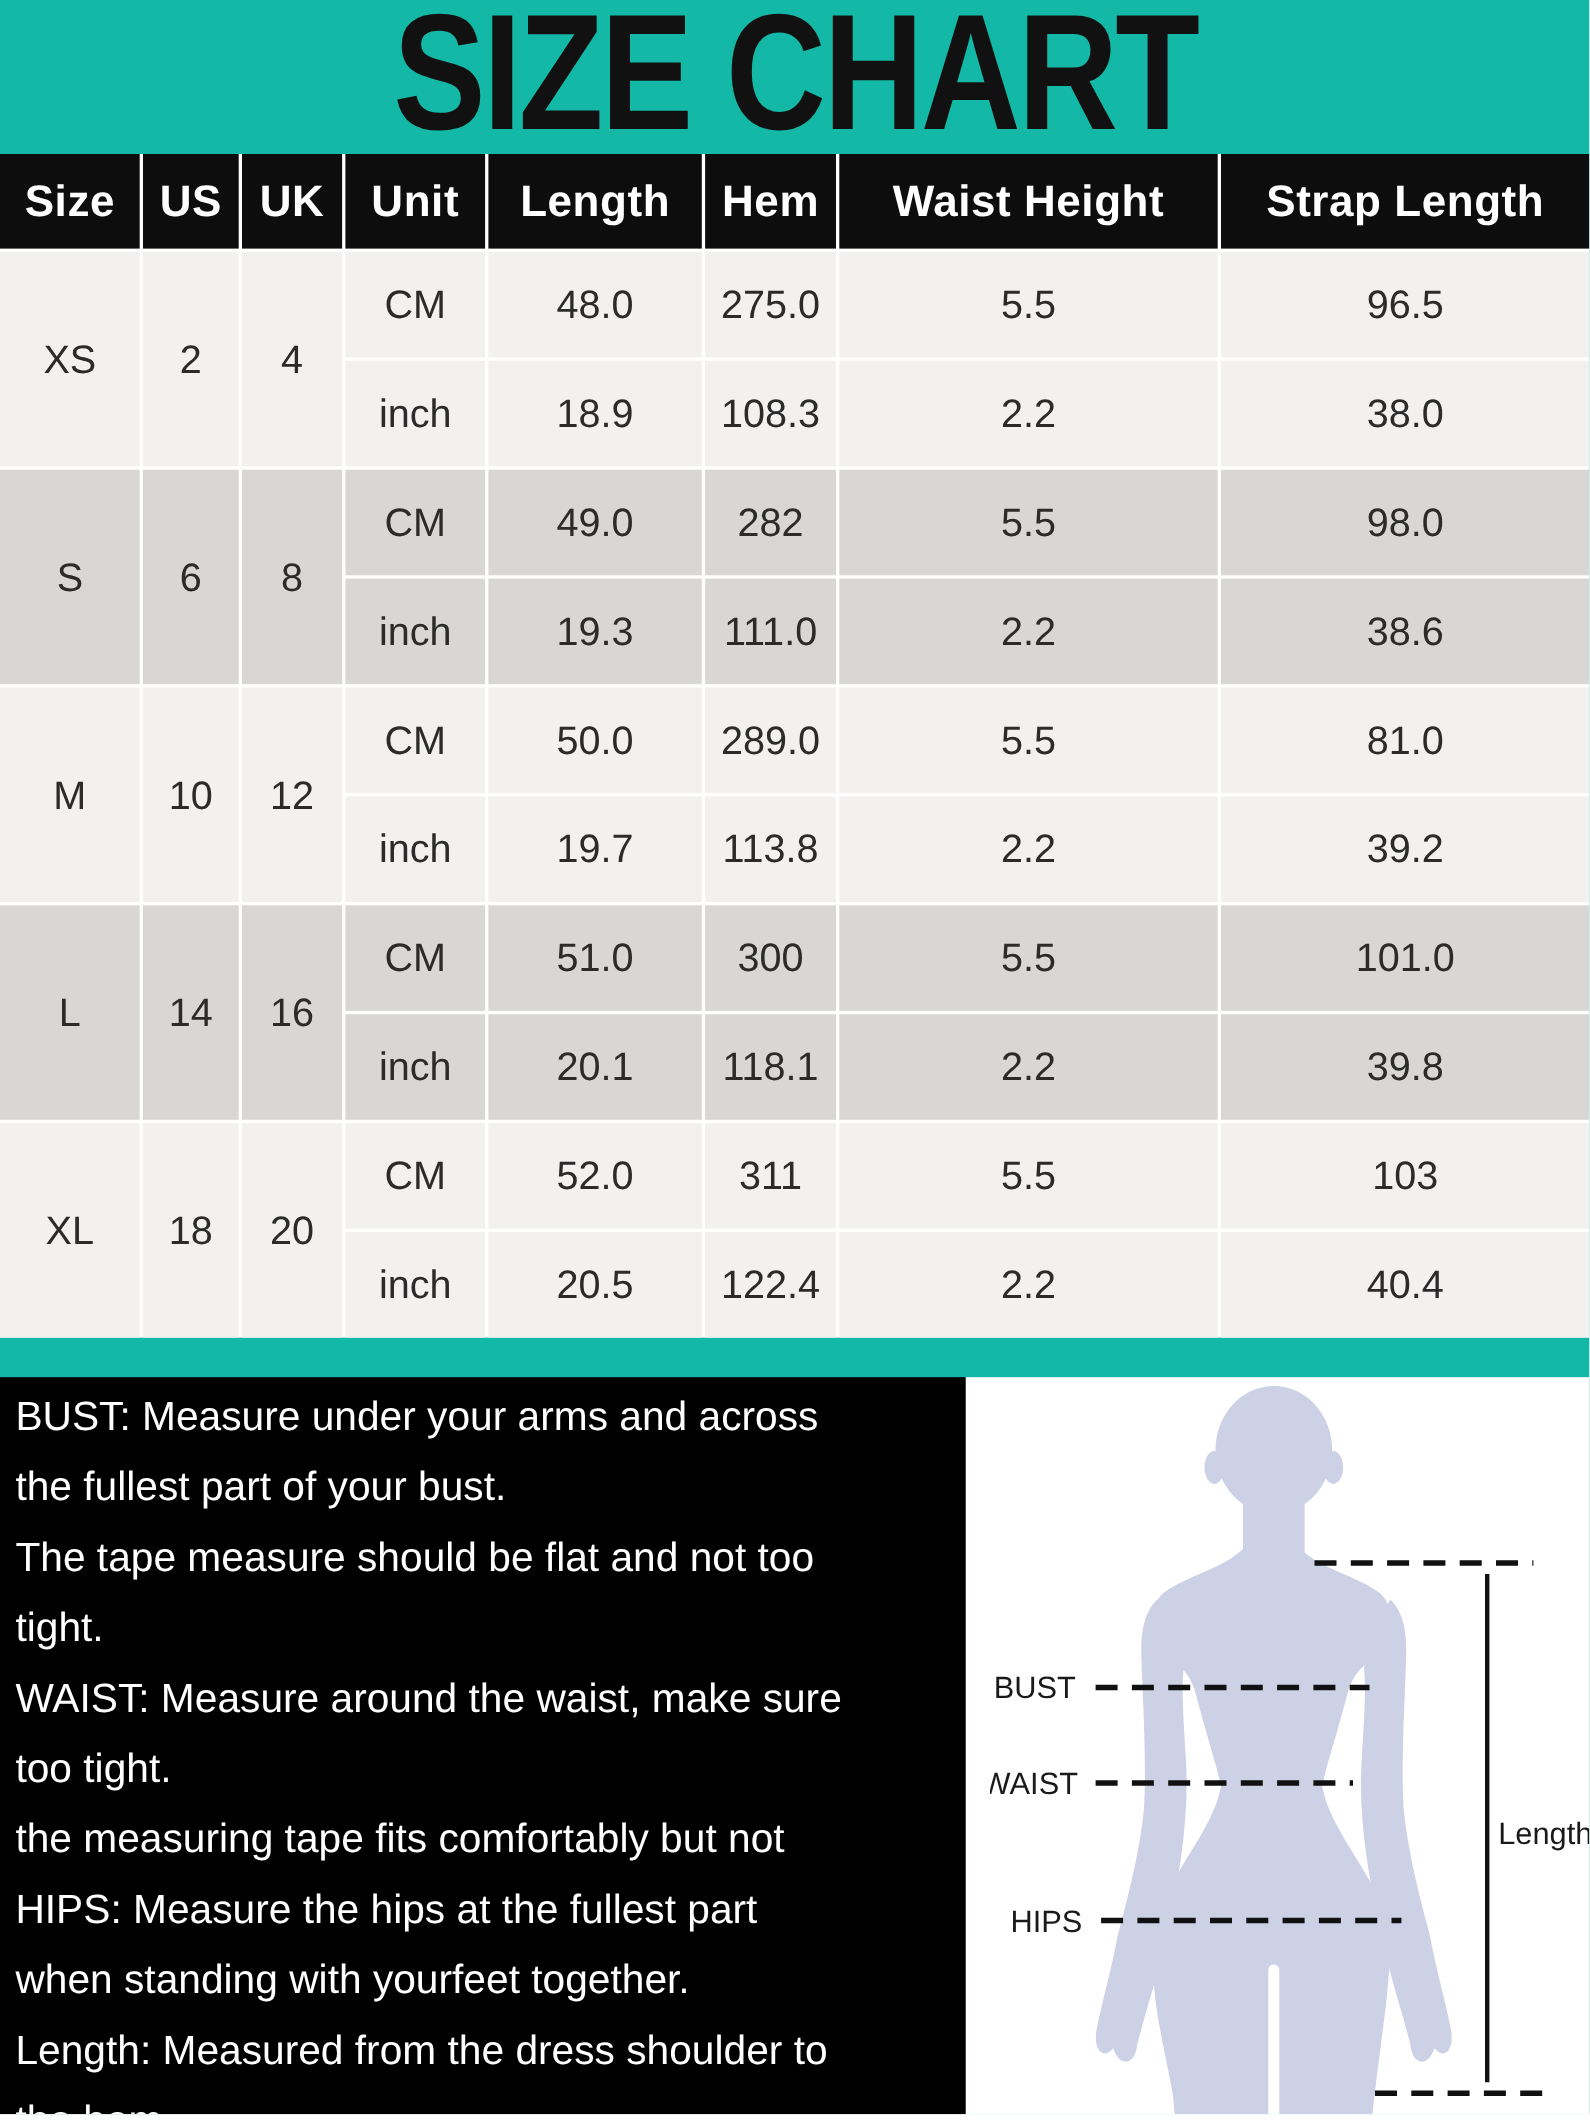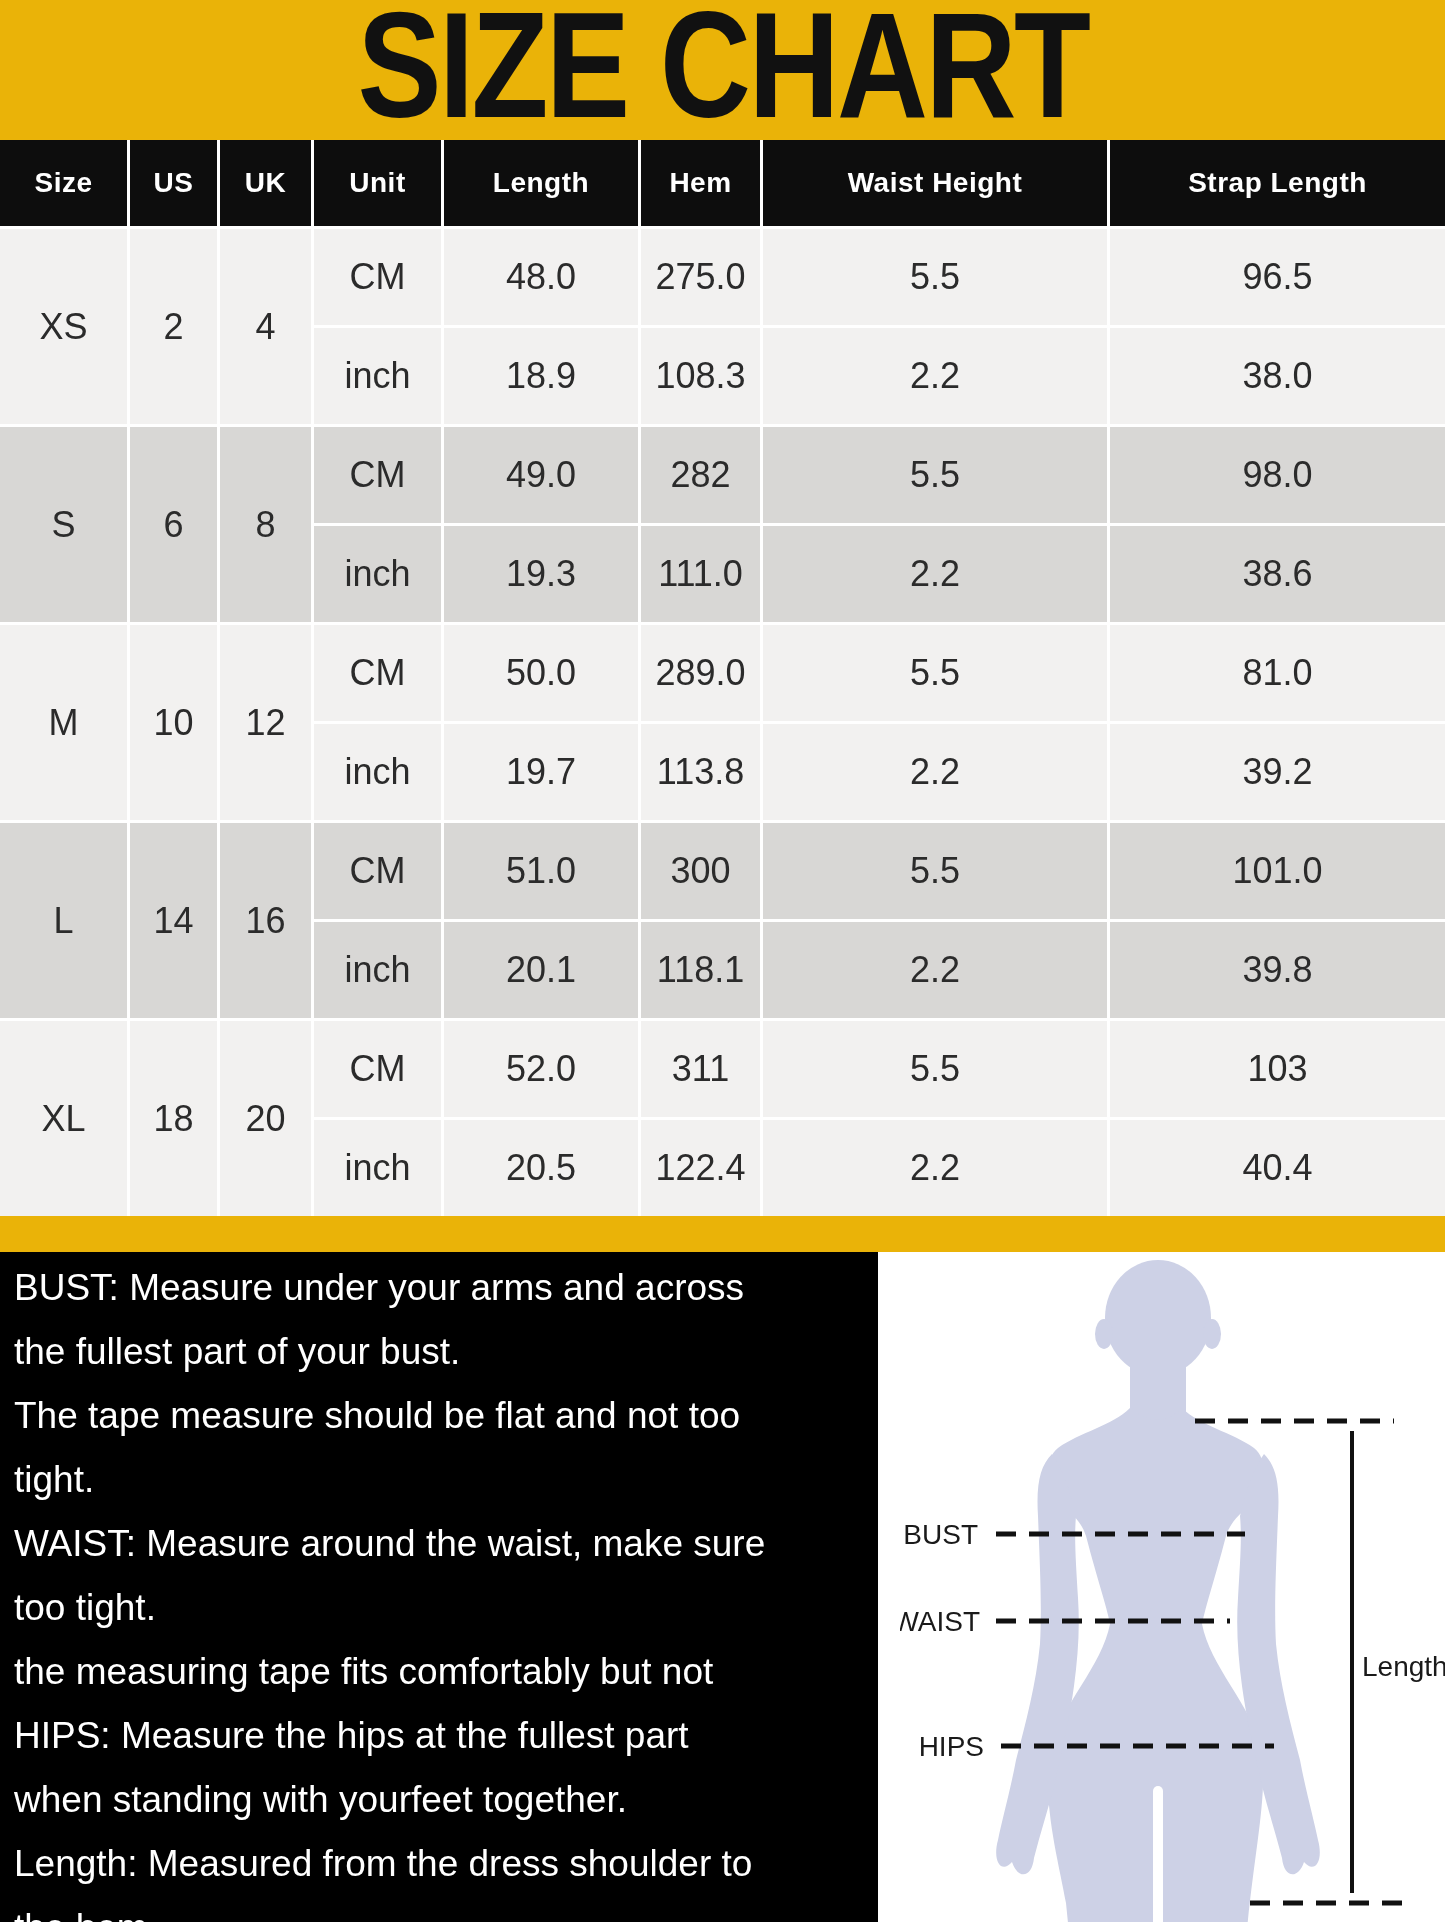--- a/index.html
+++ b/index.html
@@ -1,26 +1,26 @@
 <!DOCTYPE html>
 <html><head>
 <meta charset="utf-8">
 <style>
   html,body{margin:0;padding:0;background:#ffffff;}
-  #page{position:relative;width:1445px;height:1922px;background:#eab308;overflow:hidden;
+  #page{position:relative;width:1445px;height:1922px;background:#14b8a6;overflow:hidden;
         font-family:"Liberation Sans",sans-serif;color:#1c1c1c;}
   
   #title-wrap{height:140px;display:flex;align-items:center;justify-content:center;overflow:visible;}
   #title{font-size:150px;font-weight:bold;line-height:1;letter-spacing:-3px;color:#111;
          transform:scaleX(0.84);transform-origin:center;white-space:nowrap;margin-top:-10px;}
   
   #size-table{display:grid;width:1445px;
       grid-template-columns:127px 87px 91px 127px 194px 119px 344px 1fr;
       grid-template-rows:86px;grid-auto-rows:96px;gap:3px;background:#ffffff;}
-  .th{background:#0d0d0d;color:#ffffff;font-weight:bold;font-size:28px;
+  .th{background:#0d0d0d;color:#ffffff;font-weight:bold;font-size:40px;
       display:flex;align-items:center;justify-content:center;letter-spacing:0.5px;}
   .td{display:flex;align-items:center;justify-content:center;font-size:36px;color:#2b2b2b;}
   .light{background:#f2f1f0;}
   .dark{background:#d8d7d5;}
   .span2{grid-row:span 2;}
   
   #bottom{display:flex;height:711px;margin-top:36px;}
   #notes{width:878px;background:#000000;color:#ffffff;padding:4px 0 0 14px;box-sizing:border-box;}
   .note-line{font-size:37px;line-height:64px;white-space:nowrap;}
   #diagram{position:relative;flex:1;background:#ffffff;}

